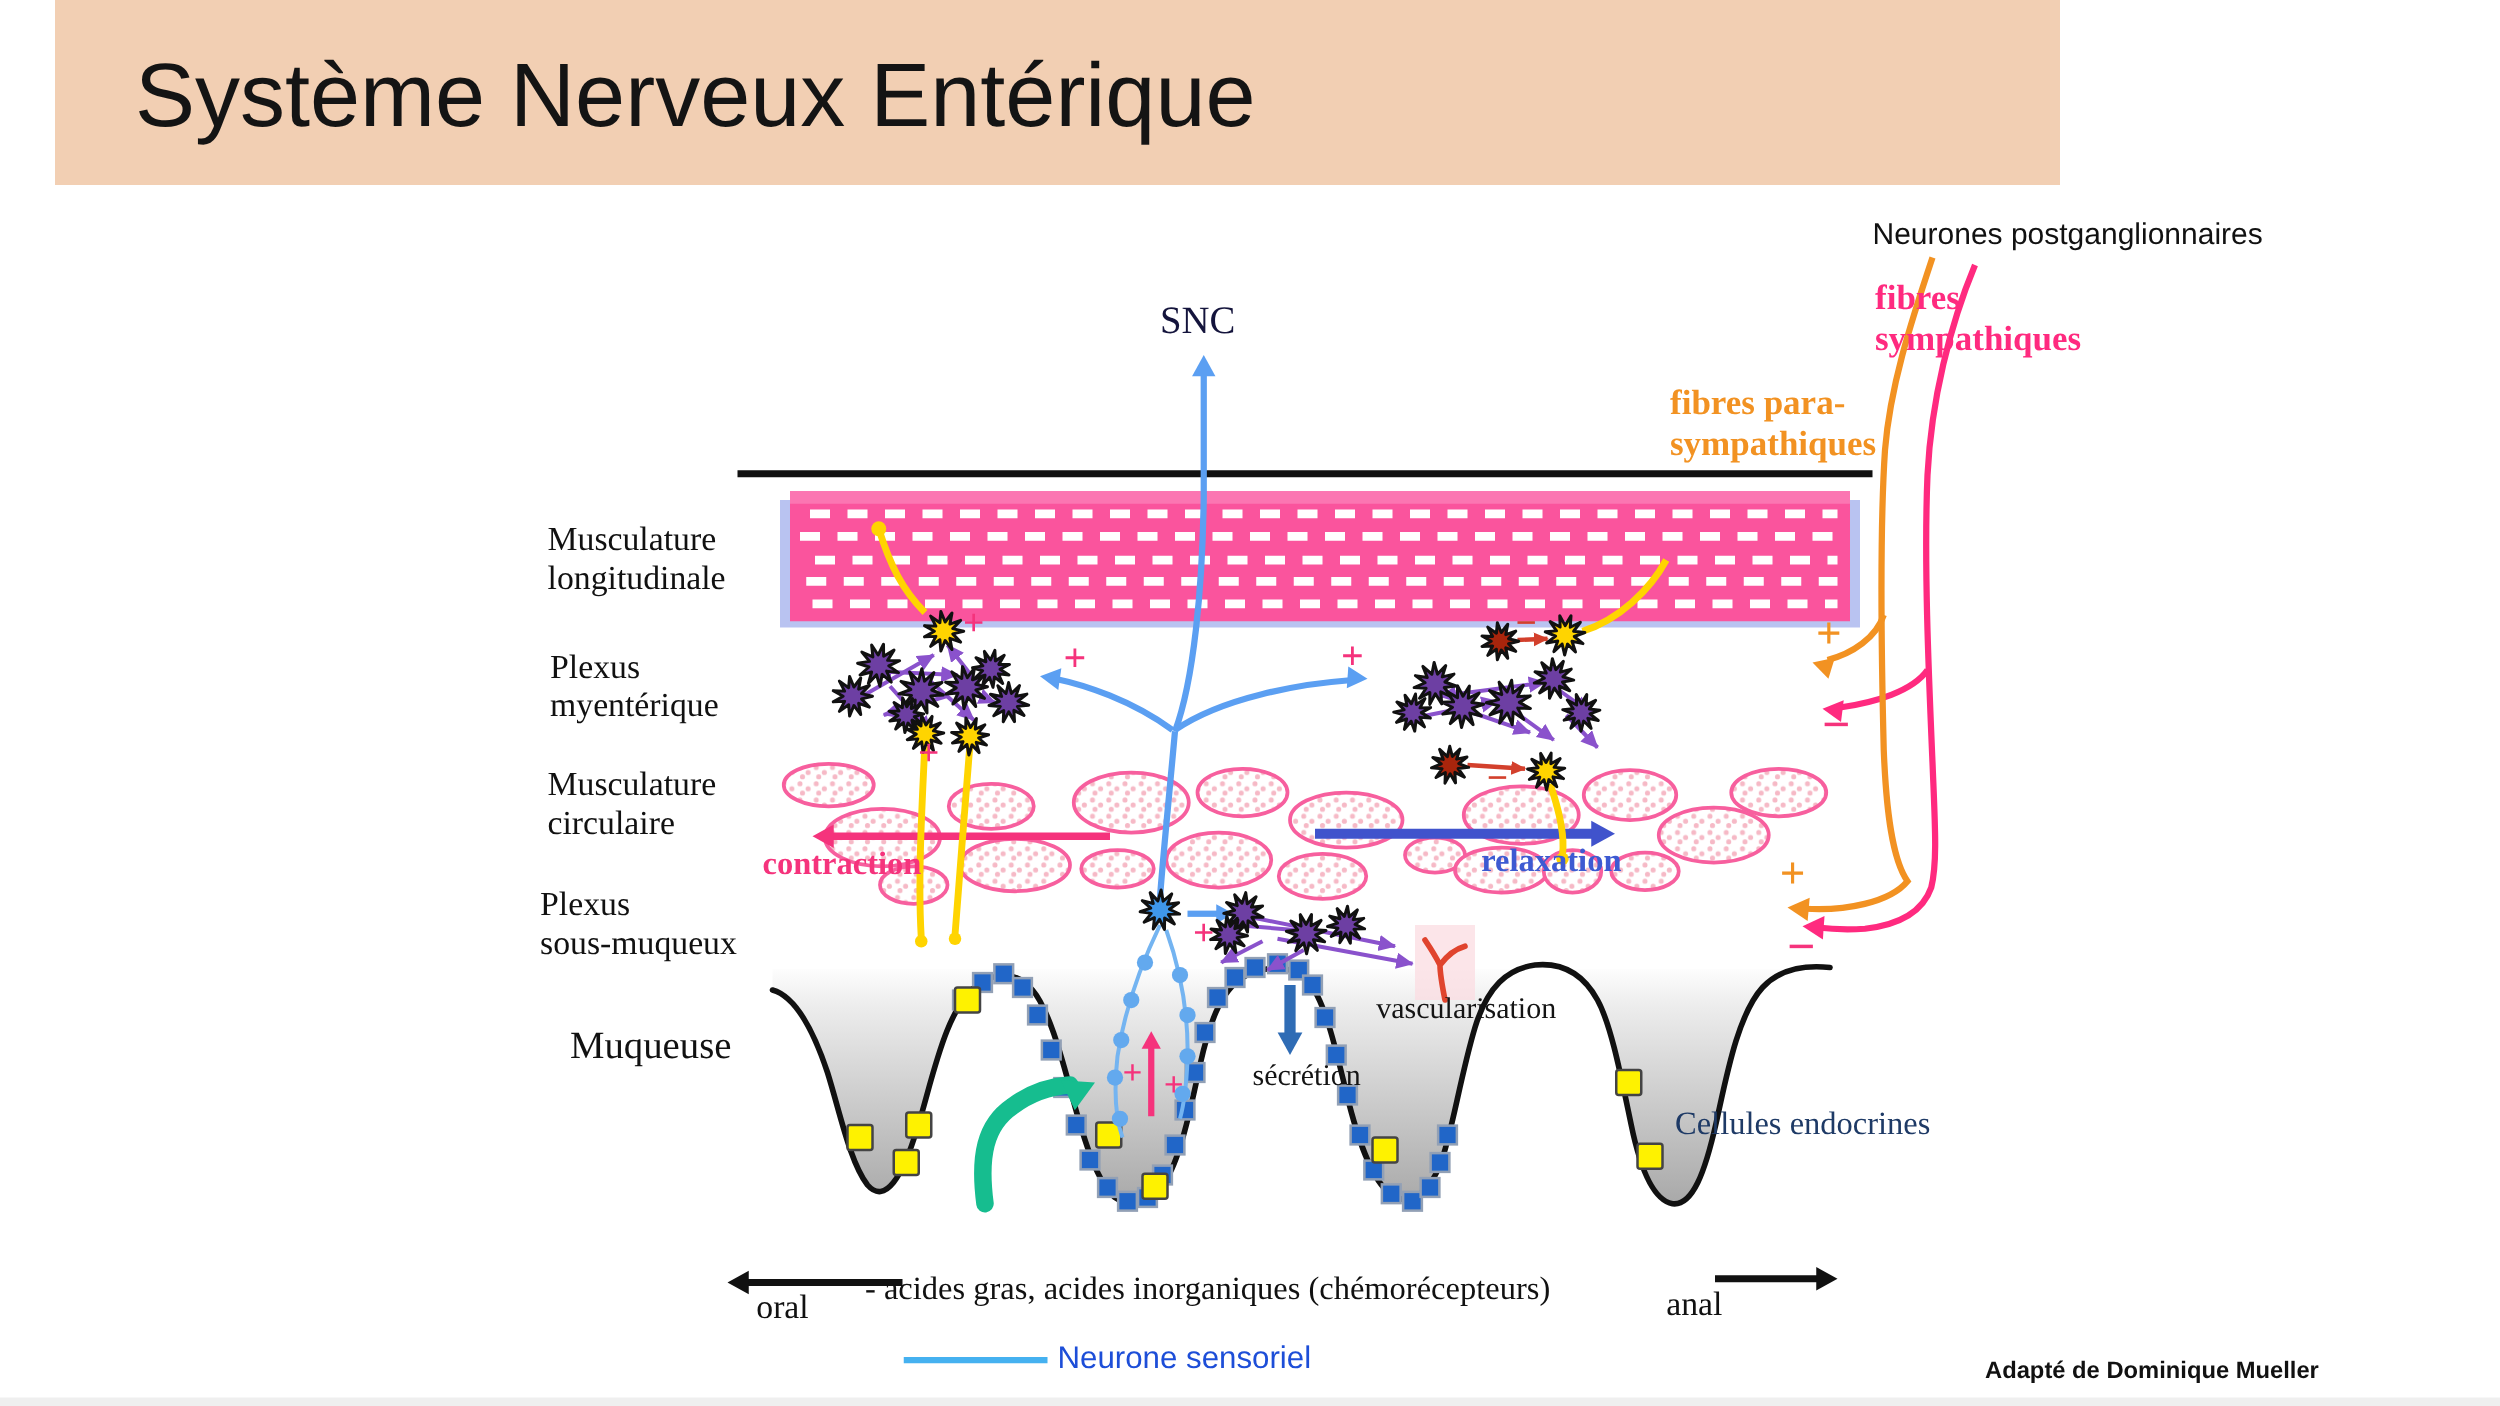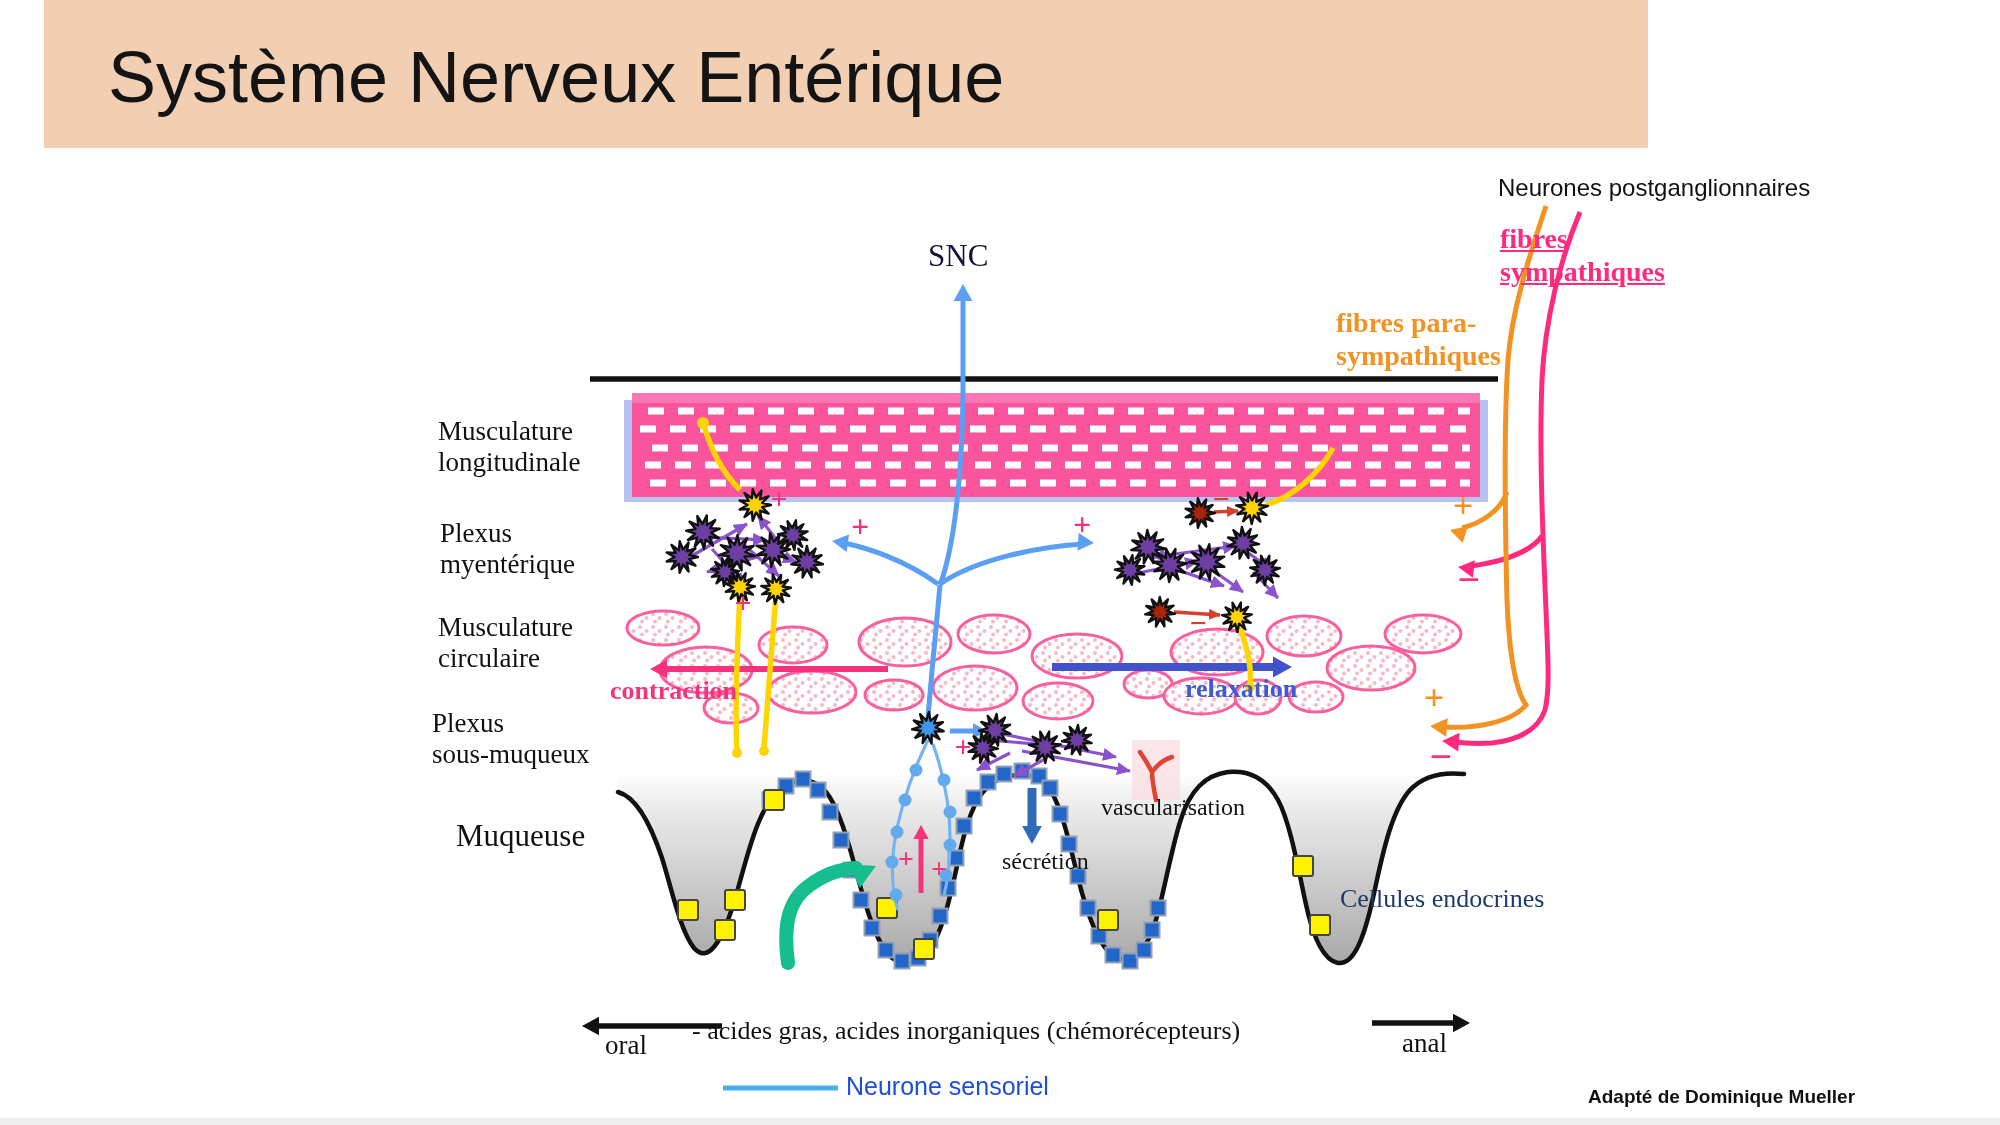--- a/index.html
+++ b/index.html
@@ -216,21 +216,21 @@
         <polygon points="582,1026 599,1016.65 599,1035.35" fill="#111"></polygon>
         <line x1="1372" y1="1023" x2="1458" y2="1023" stroke="#111" stroke-width="5.5"></line>
         <polygon points="1470,1023 1453,1032.35 1453,1013.65" fill="#111"></polygon>
         <line x1="723" y1="1088" x2="838" y2="1088" stroke="#45b1f0" stroke-width="5"></line>
       </g>
   </svg>
 
   <div class="bottom-strip"></div>
 
   <div class="lbl sans" style="left:1498px;top:174px;font-size:24px;color:#111;">Neurones postganglionnaires</div>
-  <div class="lbl serif" style="left:1500px;top:222px;font-size:28px;font-weight:bold;color:#ff2a7f;line-height:33px;text-decoration:underline;">
+  <div class="lbl serif" style="left:1500px;top:222px;font-size:28px;font-weight:bold;color:#ff2a7f;line-height:33px;">
     <div>fibres</div>
     <div>sympathiques</div>
   </div>
   <div class="lbl serif" style="left:1336px;top:306px;font-size:28px;font-weight:bold;color:#f29222;line-height:33px;">
     <div>fibres para-</div>
     <div>sympathiques</div>
   </div>
 
   <div class="lbl serif" style="left:928px;top:238px;font-size:31px;color:#14143c;">SNC</div>
 
@@ -252,21 +252,21 @@
   </div>
   <div class="lbl serif" style="left:456px;top:818px;font-size:31px;color:#111;">Muqueuse</div>
 
   <div class="lbl serif" style="left:610px;top:676px;font-size:26px;font-weight:bold;color:#f5337c;">contraction</div>
   <div class="lbl serif" style="left:1185px;top:674px;font-size:26px;font-weight:bold;color:#3d5ad2;">relaxation</div>
   <div class="lbl serif" style="left:1101px;top:794px;font-size:24px;color:#141414;">vascularisation</div>
   <div class="lbl serif" style="left:1002px;top:848px;font-size:24px;color:#141414;">sécrétion</div>
   <div class="lbl serif" style="left:1340px;top:884px;font-size:26px;color:#1e3a66;">Cellules endocrines</div>
 
   <div class="lbl serif" style="left:605px;top:1030px;font-size:27px;color:#111;">oral</div>
-  <div class="lbl serif" style="left:1402px;top:1028px;font-size:27px;color:#111;">anal</div>
+  <div class="lbl serif" style="left:1333px;top:1028px;font-size:27px;color:#111;">anal</div>
 
   <div class="lbl serif" style="left:692px;top:1016px;font-size:26px;color:#111;">- acides gras, acides inorganiques (chémorécepteurs)</div>
 
   <div class="lbl sans" style="left:846px;top:1072px;font-size:25px;color:#1d4ed8;">Neurone sensoriel</div>
   <div class="lbl sans" style="left:1588px;top:1086px;font-size:19px;font-weight:600;color:#111;">Adapté de Dominique Mueller</div>
 
   <span class="sign" style="left:860px;top:526px;font-size:32px;color:#f5337c;">+</span>
   <span class="sign" style="left:1082px;top:524px;font-size:32px;color:#f5337c;">+</span>
   <span class="sign" style="left:779px;top:499px;font-size:30px;color:#f5337c;">+</span>
   <span class="sign" style="left:743px;top:603px;font-size:30px;color:#f5337c;">+</span>

